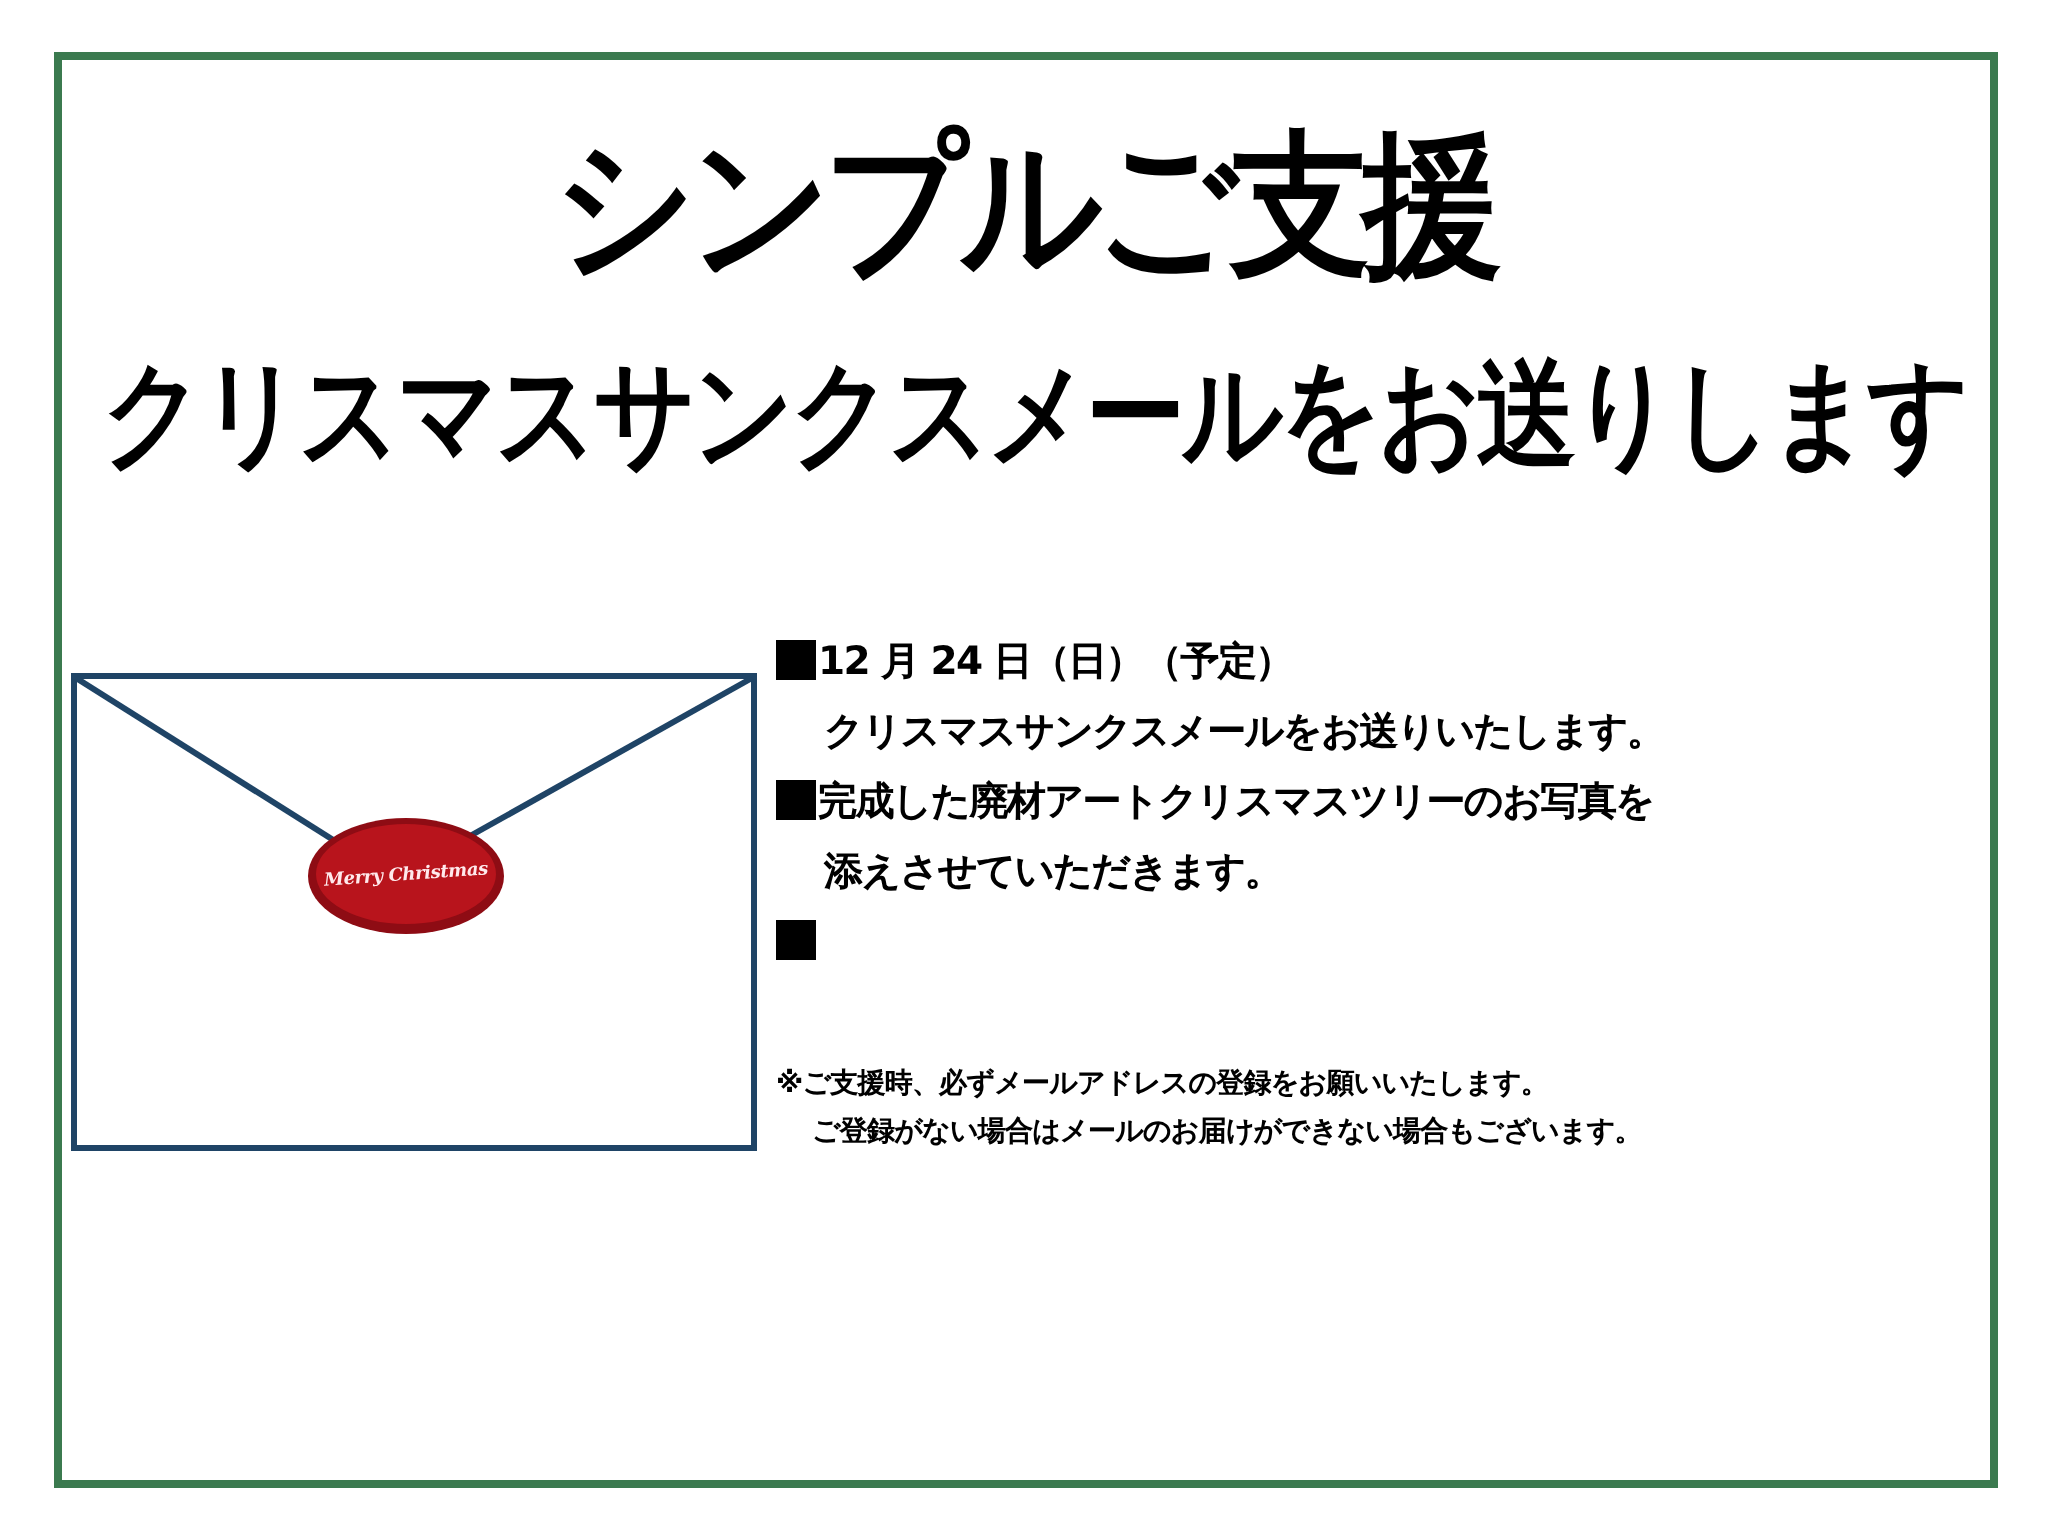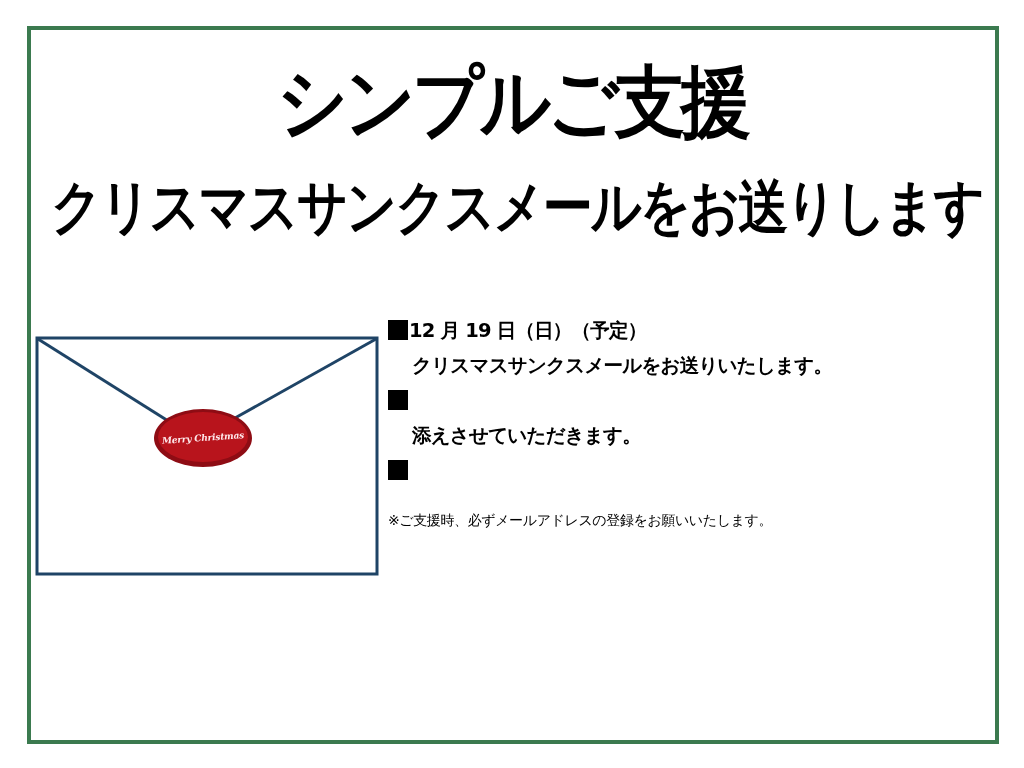--- a/index.html
+++ b/index.html
@@ -76,23 +76,23 @@
   .info .indent { padding-left: 24px; }
   .info .bullet {
     display: inline-block;
     width: 20px; height: 20px;
     background: #000;
     vertical-align: -3px;
     margin-right: 1px;
   }
   .notes {
     position: absolute;
-    left: 388px; top: 508px;
+    left: 388px; top: 530px;
     font-size: 14px;
-    font-weight: normal;
+    font-weight: bold;
     line-height: 24px;
     white-space: nowrap;
     letter-spacing: -0.4px;
   }
   .notes .indent { padding-left: 18px; }
 </style>
 </head>
 <body>
 
 <div class="frame"></div>
@@ -106,27 +106,28 @@
     <line x1="3" y1="3" x2="138" y2="88" stroke="#1f4466" stroke-width="3"></line>
     <line x1="341" y1="3" x2="200" y2="82" stroke="#1f4466" stroke-width="3"></line>
     <ellipse cx="168" cy="102" rx="49" ry="29" fill="#8e0c14"></ellipse>
     <ellipse cx="168" cy="101" rx="45" ry="25" fill="#b8141c"></ellipse>
   </svg>
   <div class="seal-text">Merry Christmas</div>
 </div>
 
 <div class="info">
   <div class="row">
-    <span class="bullet"></span><span>12 月 19 日（日）（予定）</span>
+    <span class="bullet"></span><span>12 月 24 日（日）（予定）</span>
   </div>
   <div class="row indent">クリスマスサンクスメールをお送りいたします。</div>
   <div class="row">
-    <span class="bullet"></span>
+    <span class="bullet"></span><span>完成した廃材アートクリスマスツリーのお写真を</span>
   </div>
   <div class="row indent">添えさせていただきます。</div>
   <div class="row">
     <span class="bullet"></span>
   </div>
 </div>
 
 <div class="notes">
   <div>※ご支援時、必ずメールアドレスの登録をお願いいたします。</div>
+  <div class="indent">ご登録がない場合はメールのお届けができない場合もございます。</div>
 </div>
 
 </body></html>

